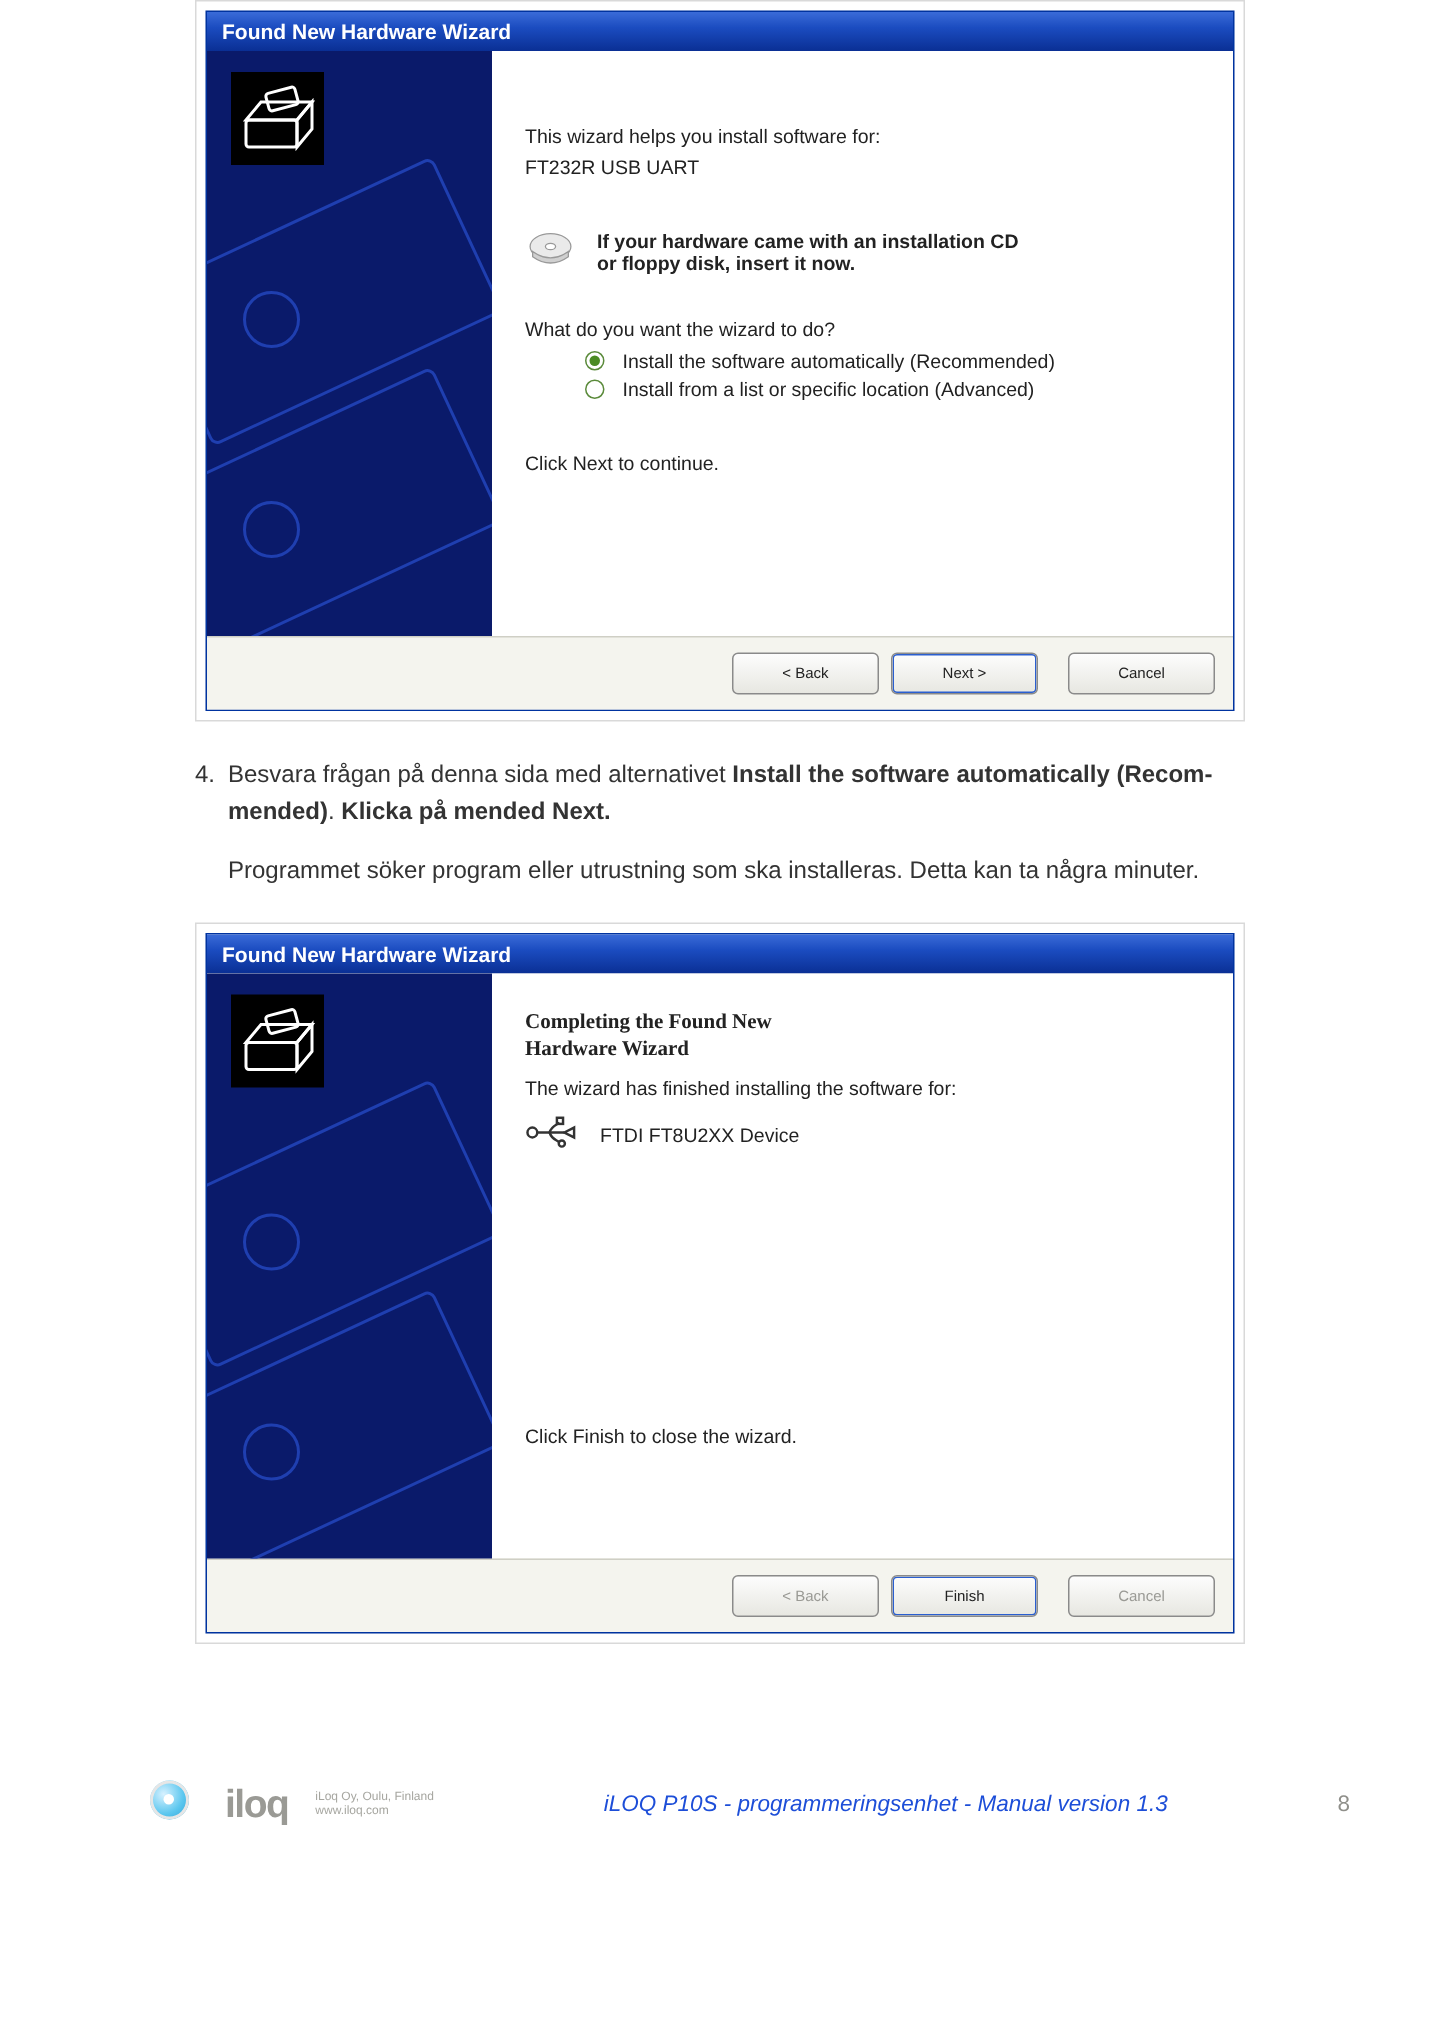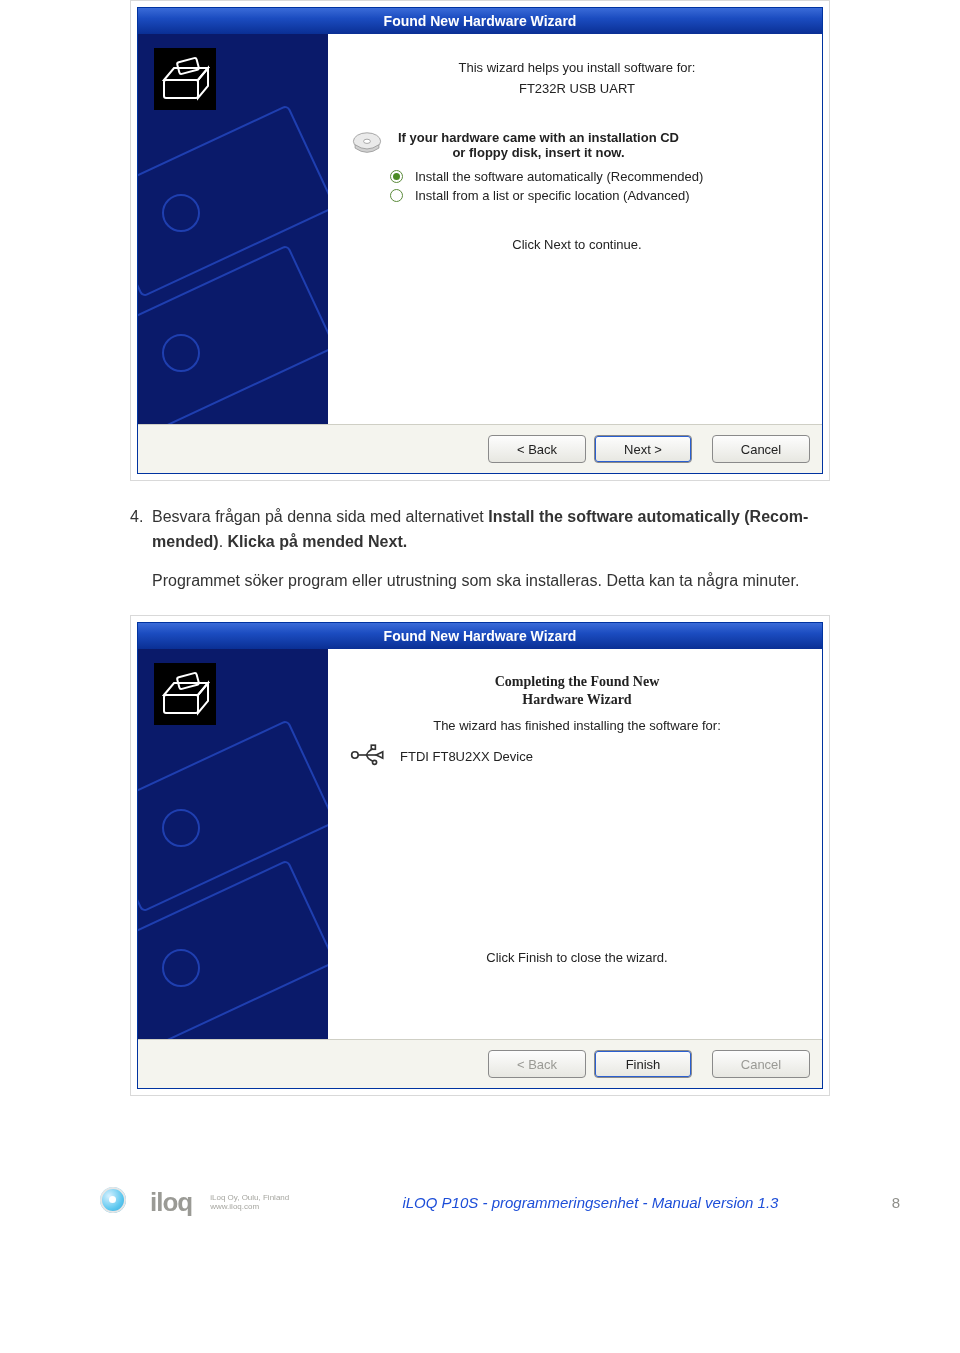--- a/index.html
+++ b/index.html
@@ -12,21 +12,20 @@
   .page {
     padding: 0 0 40px 0;
   }
   .img-frame {
     border: 1px solid #d9d9d9;
     margin: 0 0 24px 130px;
     width: 700px;
     box-sizing: border-box;
     background: #fff;
     padding: 6px;
-    text-align: center;
   }
   .wiz {
     border: 1px solid #0033a0;
     background: #f4f4ee;
   }
   .wiz-title {
     background: linear-gradient(#3a6bd8, #1b4cc0 40%, #0a2f94);
     color: #fff;
     font-family: Tahoma, Arial, sans-serif;
     font-weight: bold;
@@ -66,21 +65,21 @@
   }
   .wiz-main {
     flex: 1;
     padding: 14px 18px 10px 22px;
     font-family: Tahoma, Arial, sans-serif;
     font-size: 13px;
     color: #222;
   }
   .wiz-main .indent { margin-left: 40px; }
   .wiz-main .tight { margin: 6px 0; }
-  .wiz-main .gap-lg { margin-top: 12px; }
+  .wiz-main .gap-lg { margin-top: 35px; }
   .cd-row { display: flex; align-items: center; gap: 14px; margin: 30px 0 6px 0; }
   .cd-icon svg { width: 34px; height: 34px; }
   .bold { font-weight: bold; }
   .radio-row { display: flex; align-items: center; gap: 12px; margin: 4px 0 4px 40px; font-size: 13px; }
   .radio-o {
     width: 13px; height: 13px; border: 1px solid #5a8a3a; border-radius: 50%; display: inline-flex; align-items: center; justify-content: center;
     box-sizing: border-box;
   }
   .radio-dot { width: 7px; height: 7px; border-radius: 50%; background: #4b8b24; }
   .wiz-foot {
@@ -91,21 +90,21 @@
     justify-content: flex-end;
     gap: 8px;
   }
   .btn {
     min-width: 96px;
     height: 26px;
     border: 1px solid #8a8a8a;
     border-radius: 4px;
     background: linear-gradient(#fdfdfd, #e7e7e1);
     font-family: Tahoma, Arial, sans-serif;
-    font-size: 13px;
+    font-size: 10px;
     color: #222;
     display: inline-flex; align-items: center; justify-content: center;
     cursor: pointer;
   }
   .btn.default { box-shadow: 0 0 0 1px #2a5fd0 inset; }
   .btn.disabled { color: #9a9a95; cursor: default; }
   .h2-complete { font-family: Liberation Serif, serif; font-size: 14px; font-weight: bold; margin: 10px 0 10px 0; line-height: 1.25; }
   .usb-row { display: flex; align-items: center; gap: 14px; margin: 10px 0 0 0; }
   .usb-icon svg { width: 36px; height: 24px; }
   .body-text {
@@ -179,20 +178,21 @@
                 <ellipse cx="20" cy="18" rx="4" ry="2.5" fill="#fff" stroke="#999"></ellipse>
                 <path d="M6 22 Q20 32 34 22 L34 26 Q20 36 6 26 Z" fill="#d0d0d0" stroke="#999"></path>
               </svg>
             </span>
             <div>
               <div class="bold">If your hardware came with an installation CD</div>
               <div class="bold">or floppy disk, insert it now.</div>
             </div>
           </div>
 
+          <p class="tight" style="margin-top:26px;">What do you want the wizard to do?</p>
 
           <div class="radio-row">
             <span class="radio-o">
                 <span class="radio-dot"></span>
               </span>
             <span>Install the software automatically (Recommended)</span>
           </div>
           <div class="radio-row">
             <span class="radio-o"></span>
             <span>Install from a list or specific location (Advanced)</span>

